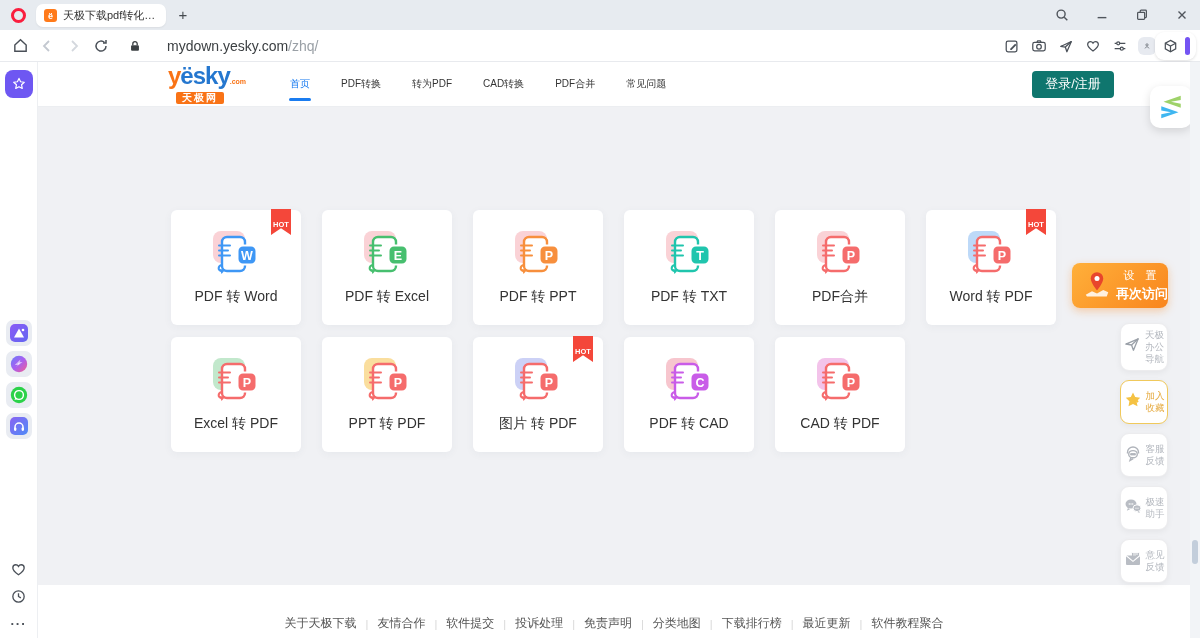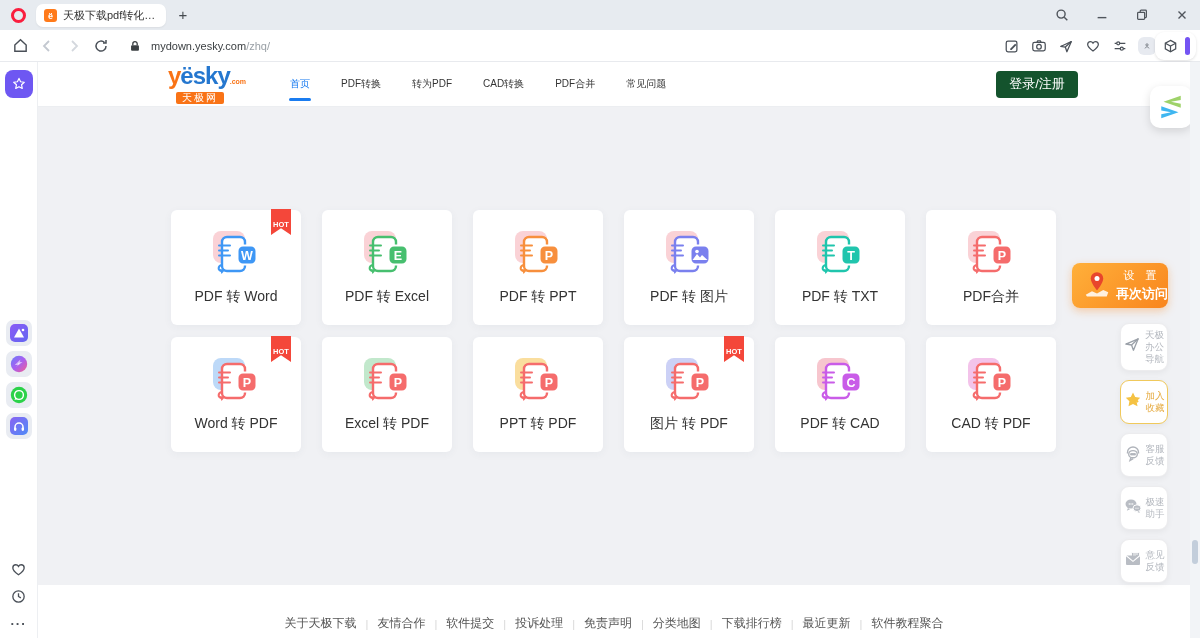--- a/index.html
+++ b/index.html
@@ -14,21 +14,21 @@
   .tab-title { font-size:11px; color:#333; white-space:nowrap; overflow:hidden; text-overflow:ellipsis; }
   .new-tab { position:absolute; left:172px; top:3px; width:22px; height:22px; display:flex; align-items:center; justify-content:center; font-size:15px; color:#45494f; border-radius:50%; }
   .win-controls { position:absolute; right:10px; top:0; height:30px; display:flex; align-items:center; gap:24px; }
   .win-controls .wc { width:16px; height:16px; display:flex; align-items:center; justify-content:center; }
 
   .toolbar { position:absolute; left:0; top:30px; width:1200px; height:32px; background:#fff; border-bottom:1px solid #e8eaee; display:flex; align-items:center; }
   .tb-icon { width:18px; height:18px; display:flex; align-items:center; justify-content:center; flex:0 0 auto; }
   .home-btn { margin-left:11px; }
   .nav-btns { display:flex; gap:9px; margin-left:9px; }
   .urlbox { display:flex; align-items:center; gap:7px; margin-left:16px; }
-  .url-text { font-size:11px; color:#3c4043; }
+  .url-text { font-size:14px; color:#3c4043;margin-left:16px; }
   .url-text .path { color:#9aa0a6; }
   .tb-right { position:absolute; right:44px; top:0; height:32px; display:flex; align-items:center; gap:9px; }
   .profile-bg { background:#e7eaf0; border-radius:6px; padding:2px 5px; }
   .ext-pill { position:absolute; right:4px; top:2px; height:28px; background:#fff; border-radius:9px; box-shadow:0 1px 3px rgba(0,0,0,.12); display:flex; align-items:center; gap:6px; padding:0 6px; }
   .purple-bar { width:5px; height:18px; border-radius:3px; background:#7454f3; }
 
   
   .sidebar { position:absolute; left:0; top:62px; width:38px; height:576px; background:#fff; border-right:1px solid #edeff2; display:flex; flex-direction:column; align-items:center; }
   .pin-app { width:28px; height:28px; border-radius:8px; background:#6e57f2; display:flex; align-items:center; justify-content:center; margin-top:8px; }
   .app-group { margin-top:222px; display:flex; flex-direction:column; gap:5px; }
@@ -37,26 +37,26 @@
   .sb-ic { width:18px; height:18px; display:flex; align-items:center; justify-content:center; color:#4a5058; }
   .dots { font-size:13px; color:#4a5058; letter-spacing:1px; font-weight:bold; }
 
   
   .webpage { position:absolute; left:38px; top:62px; width:1152px; height:576px; background:#f0f1f4; }
   .site-header { height:45px; background:#fff; display:flex; align-items:center; border-bottom:1px solid #eceef1; }
   .logo { margin-left:130px; line-height:1; position:relative; width:78px; }
   .logo-main { font-size:24px; font-weight:bold; letter-spacing:-1px; color:#2577cf; }
   .logo-main .lg-first { color:#f97316; }
   .logo-com { font-size:7px; color:#f97316; font-weight:bold; }
-  .logo-badge { display:inline-block; background:#f97316; color:#fff; font-size:10px; font-weight:normal; padding:1px 6px; border-radius:2px; margin-top:-4px; margin-left:8px; letter-spacing:2px; }
+  .logo-badge { display:inline-block; background:#f97316; color:#fff; font-size:10px; font-weight:bold; padding:1px 6px; border-radius:2px; margin-top:-4px; margin-left:8px; letter-spacing:2px; }
   .nav { display:flex; gap:31px; margin-left:44px; }
   .nav-item { font-size:10px; color:#333; position:relative; cursor:pointer; padding:4px 0; }
   .nav-item.active { color:#1a7cf0; }
   .nav-item.active::after { content:""; position:absolute; left:50%; transform:translateX(-50%); bottom:-6px; width:22px; height:3px; border-radius:2px; background:#1a7cf0; }
-  .login-btn { margin-left:auto; margin-right:112px; width:82px; height:27px; background:#14532d; color:#fff; font-size:13px; border:none; border-radius:4px; display:flex; align-items:center; justify-content:center; cursor:pointer;text-align:center; }
+  .login-btn { margin-left:auto; margin-right:76px; width:82px; height:27px; background:#0f766e; color:#fff; font-size:13px; border:none; border-radius:4px; display:flex; align-items:center; justify-content:center; cursor:pointer;text-align:center; }
 
   .site-main { position:relative; height:478px; }
   .cards { position:absolute; left:133px; top:103px; display:grid; grid-template-columns:repeat(6,130px); grid-auto-rows:115px; gap:12px 21px; }
   .card { background:#fff; border-radius:6px; box-shadow:0 2px 8px rgba(60,70,90,.05); position:relative; display:flex; flex-direction:column; align-items:center; justify-content:center; gap:9px; cursor:pointer; }
   .card-label { font-size:14px; color:#333; }
   .hot { position:absolute; top:-1px; right:10px; width:20px; height:26px; background:#f4473a; clip-path:polygon(0 0,100% 0,100% 100%,50% 74%,0 100%); color:#fff; font-size:7.5px; font-weight:bold; text-align:center; padding-top:11px; }
 
   .site-footer { height:53px; background:#fff; display:flex; align-items:flex-start; justify-content:center; padding-top:30px; }
   .footer-links { font-size:12px; color:#555; display:flex; align-items:center; }
   .footer-links .sep { color:#d8d8d8; margin:0 9px; font-size:11px; }
@@ -317,33 +317,20 @@
           <svg width="56" height="50" viewBox="0 0 56 50">
             <rect x="5" y="2" width="32" height="32" rx="8" fill="#fad2d6"></rect>
             <rect x="14" y="8" width="23" height="34" rx="5" fill="#fff" stroke="#f78f3d" stroke-width="2.4"></rect>
             <path d="M11 16.5h11M11 21.5h9M11 26.5h11" stroke="#f78f3d" stroke-width="2" stroke-linecap="round"></path>
             <path d="M14 36c-4.5 1-4.5 5.5 0 6" fill="none" stroke="#f78f3d" stroke-width="2"></path>
             <polygon points="12,40 17,41 13.5,45" fill="#f78f3d"></polygon>
             <rect x="29.5" y="16.5" width="19" height="19" rx="5.5" fill="#f78f3d" stroke="#fff" stroke-width="2"></rect>
             <text x="39" y="30.8" font-size="12.5" font-weight="bold" font-family="Liberation Sans, sans-serif" fill="#fff" text-anchor="middle">P</text>
           </svg>
           <div class="card-label">PDF 转 PPT</div>
-        </div>
-        <div class="card">
-          <svg width="56" height="50" viewBox="0 0 56 50">
-            <rect x="5" y="2" width="32" height="32" rx="8" fill="#fad2d6"></rect>
-            <rect x="14" y="8" width="23" height="34" rx="5" fill="#fff" stroke="#7a80ee" stroke-width="2.4"></rect>
-            <path d="M11 16.5h11M11 21.5h9M11 26.5h11" stroke="#7a80ee" stroke-width="2" stroke-linecap="round"></path>
-            <path d="M14 36c-4.5 1-4.5 5.5 0 6" fill="none" stroke="#7a80ee" stroke-width="2"></path>
-            <polygon points="12,40 17,41 13.5,45" fill="#7a80ee"></polygon>
-            <rect x="29.5" y="16.5" width="19" height="19" rx="5.5" fill="#7a80ee" stroke="#fff" stroke-width="2"></rect>
-            <circle cx="36" cy="22.5" r="1.8" fill="#fff"></circle>
-            <polygon points="31.5,31 36,25 39,28.5 41,26 46.5,31" fill="#fff"></polygon>
-          </svg>
-          <div class="card-label">PDF 转 图片</div>
         </div>
         <div class="card">
           <svg width="56" height="50" viewBox="0 0 56 50">
             <rect x="5" y="2" width="32" height="32" rx="8" fill="#fad2d6"></rect>
             <rect x="14" y="8" width="23" height="34" rx="5" fill="#fff" stroke="#20c5ad" stroke-width="2.4"></rect>
             <path d="M11 16.5h11M11 21.5h9M11 26.5h11" stroke="#20c5ad" stroke-width="2" stroke-linecap="round"></path>
             <path d="M14 36c-4.5 1-4.5 5.5 0 6" fill="none" stroke="#20c5ad" stroke-width="2"></path>
             <polygon points="12,40 17,41 13.5,45" fill="#20c5ad"></polygon>
             <rect x="29.5" y="16.5" width="19" height="19" rx="5.5" fill="#20c5ad" stroke="#fff" stroke-width="2"></rect>
             <text x="39" y="30.8" font-size="12.5" font-weight="bold" font-family="Liberation Sans, sans-serif" fill="#fff" text-anchor="middle">T</text>

